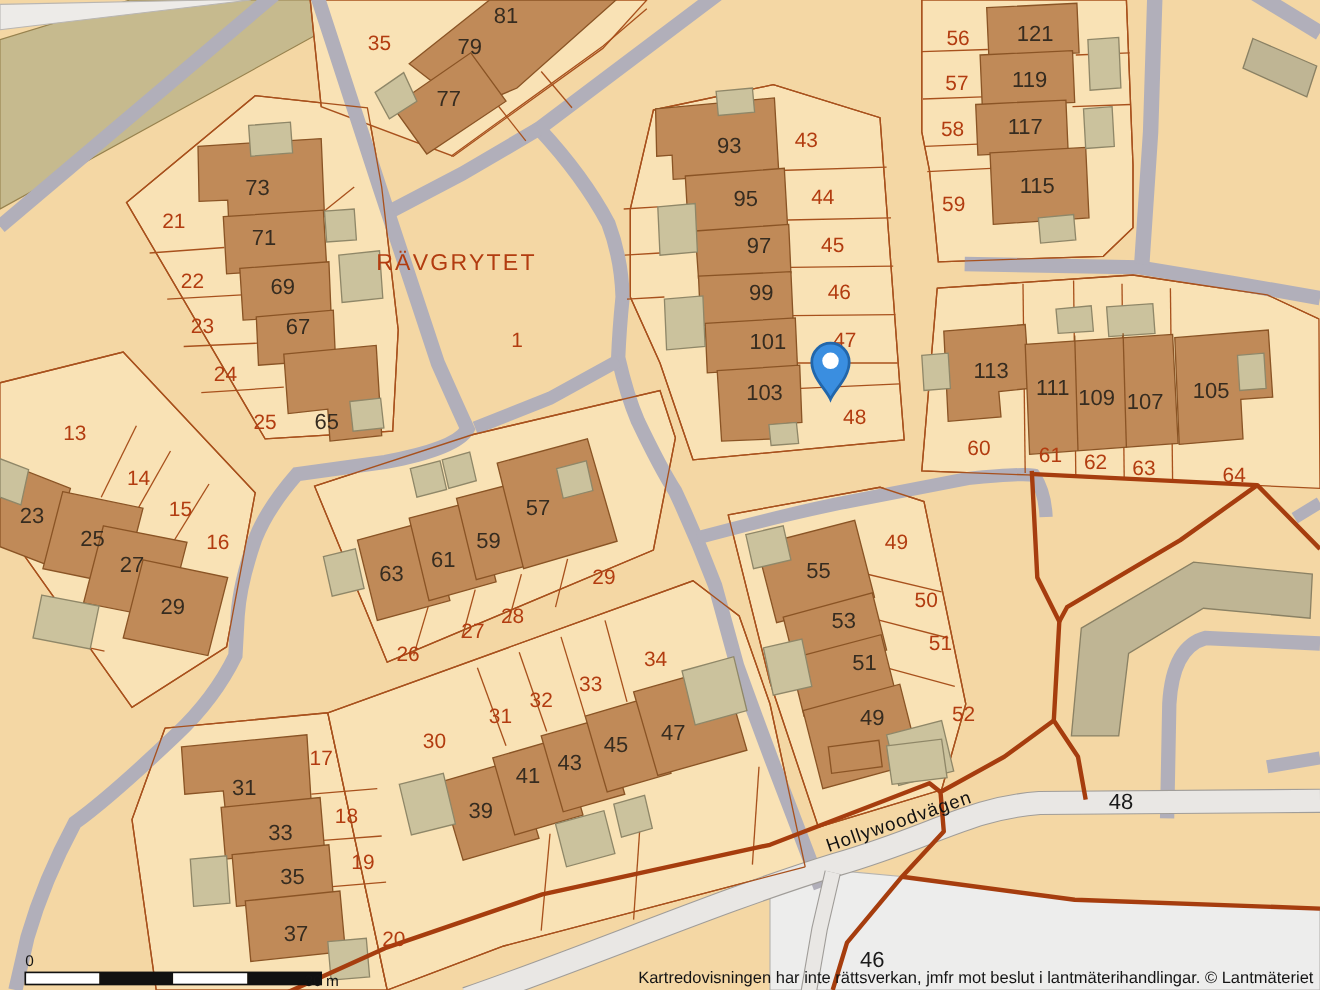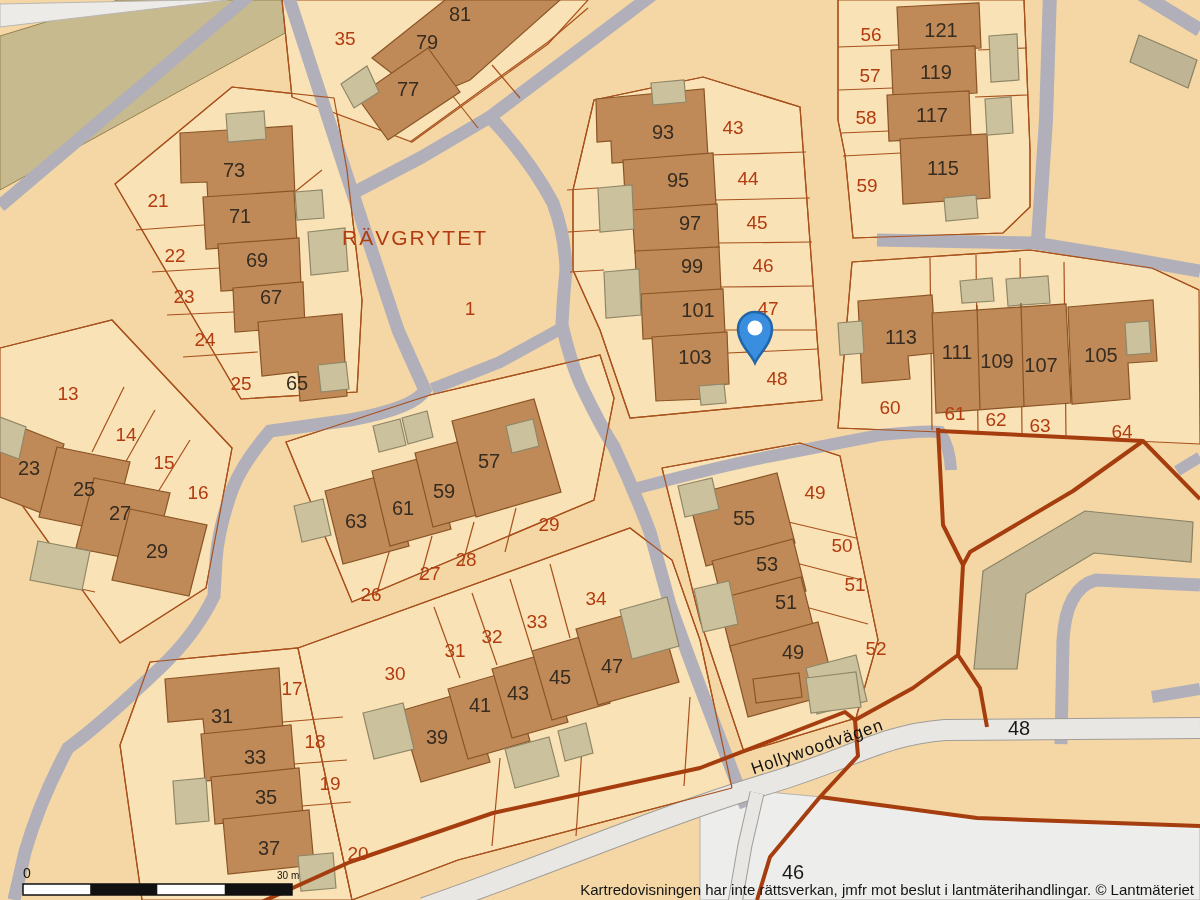--- a/index.html
+++ b/index.html
@@ -2,21 +2,21 @@
 <html><head>
 <meta charset="utf-8">
 <style>
   html,body{margin:0;padding:0;width:1200px;height:900px;overflow:hidden;
     font-family:"Liberation Sans",sans-serif;background:#f4d7a4;}
   #stage{position:relative;width:1200px;height:900px;}
   #map{position:absolute;left:0;top:0;}
   .overlay{position:absolute;color:#141414;font-family:"Liberation Sans",sans-serif;}
   #disclaimer{right:6px;bottom:2px;font-size:15px;}
   #scale-num0{left:23px;bottom:19px;font-size:14px;}
-  #scale-num30{left:277px;bottom:19px;font-size:10px;}
+  #scale-num30{left:277px;bottom:1px;font-size:14px;}
   text{font-family:"Liberation Sans",sans-serif;}
   .lbl-b{fill:#362c20;font-size:20px;}
   .lbl-p{fill:#b23c10;font-size:19px;}
   .lbl-r{fill:#1a1a1a;font-size:20px;}
   .lbl-place{fill:#b23c10;font-size:21px;letter-spacing:2px;}
   .lbl-street{fill:#111;font-size:17px;letter-spacing:1px;}
 </style>
 </head>
 <body>
 

